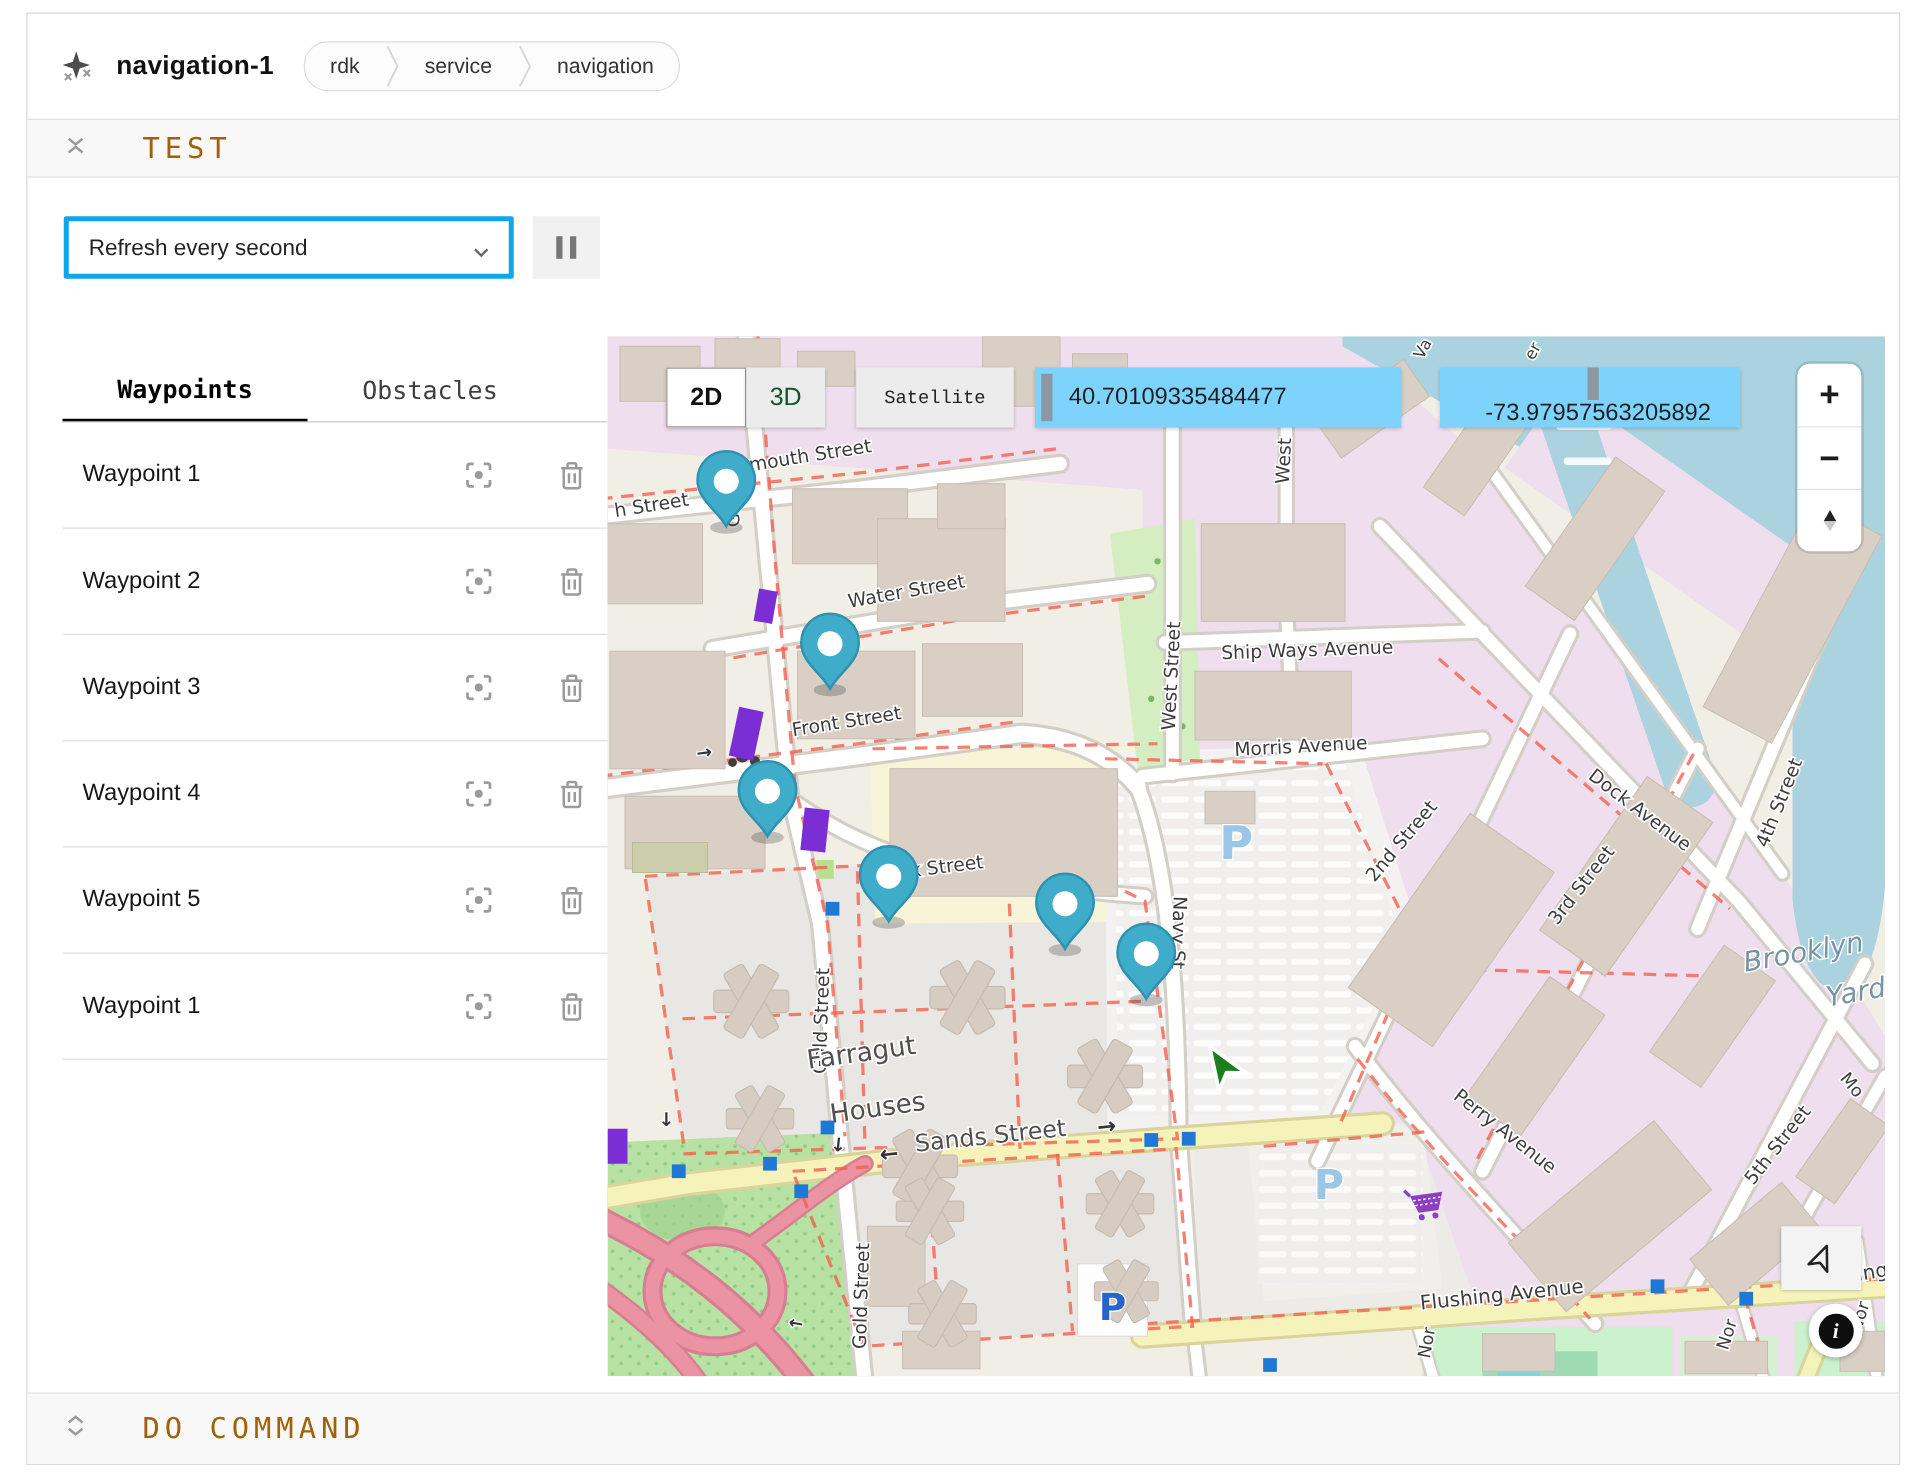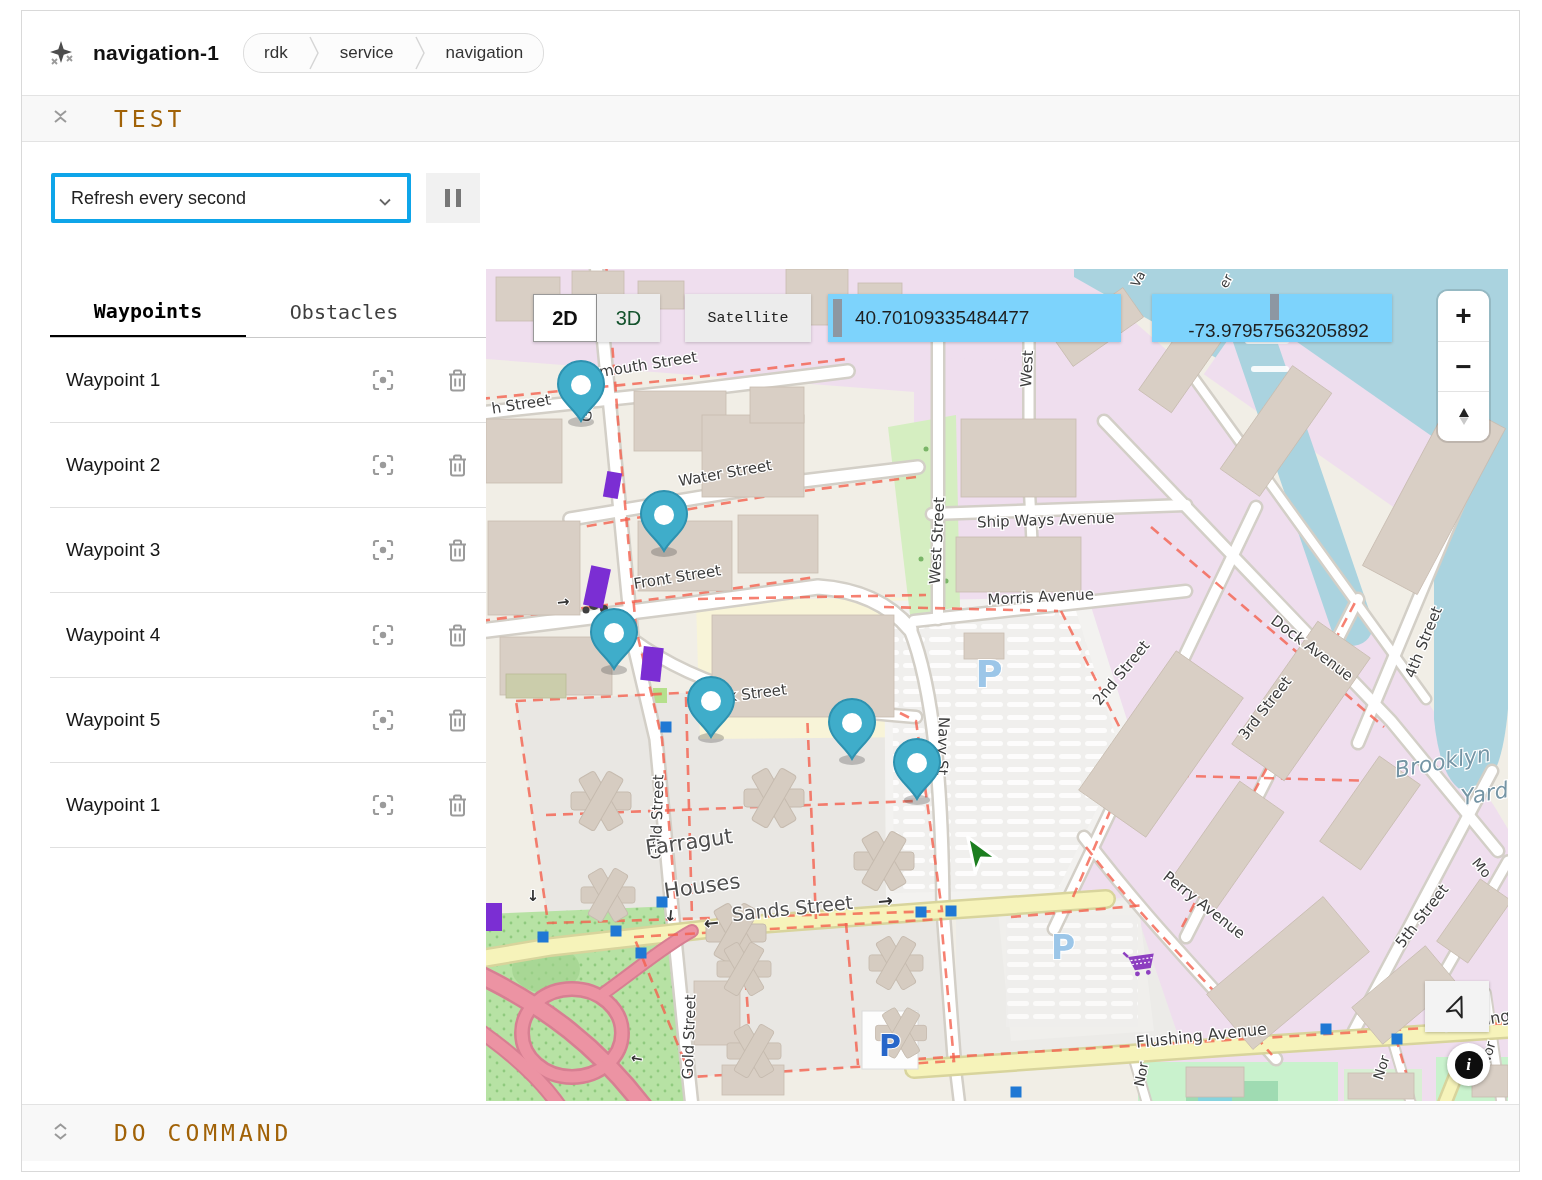--- a/index.html
+++ b/index.html
@@ -16,21 +16,21 @@
               border-radius:19px;background:#fcfcfc;margin-left:24px;overflow:hidden;}
   .crumb{padding:0 20px;font-size:17px;color:#333;}
   .crumb-divider{display:flex;height:38px;}
 
   
   .bar{display:flex;align-items:center;background:#f8f8f8;border-top:1px solid #e3e3e3;
        border-bottom:1px solid #e3e3e3;padding-left:29px;}
   .bar .bar-label{margin-left:44px;font-family:"DejaVu Sans Mono","Liberation Mono",monospace;
        font-size:23px;letter-spacing:4px;color:#a16207;}
   .test-bar{height:45px;}
-  .do-bar{position:absolute;left:0;right:0;bottom:10px;height:56px;border-bottom:none;}
+  .do-bar{position:absolute;left:0;right:0;bottom:0;height:56px;border-bottom:none;}
 
   
   .refresh-select{position:absolute;left:29px;top:162px;width:360px;height:50px;border:4px solid #0ea5e9;
       border-radius:2px;background:#fff;display:flex;align-items:center;box-sizing:border-box;
       padding-left:16px;font-size:18px;color:#222;cursor:pointer;}
   .refresh-select .chev{position:absolute;right:14px;top:17px;}
   .pause-btn{position:absolute;left:404px;top:162px;width:54px;height:50px;background:#f1f1f1;
       display:flex;align-items:center;justify-content:center;gap:6px;border:none;cursor:pointer;}
   .pause-btn i{display:block;width:5px;height:18px;background:#777;}
 

